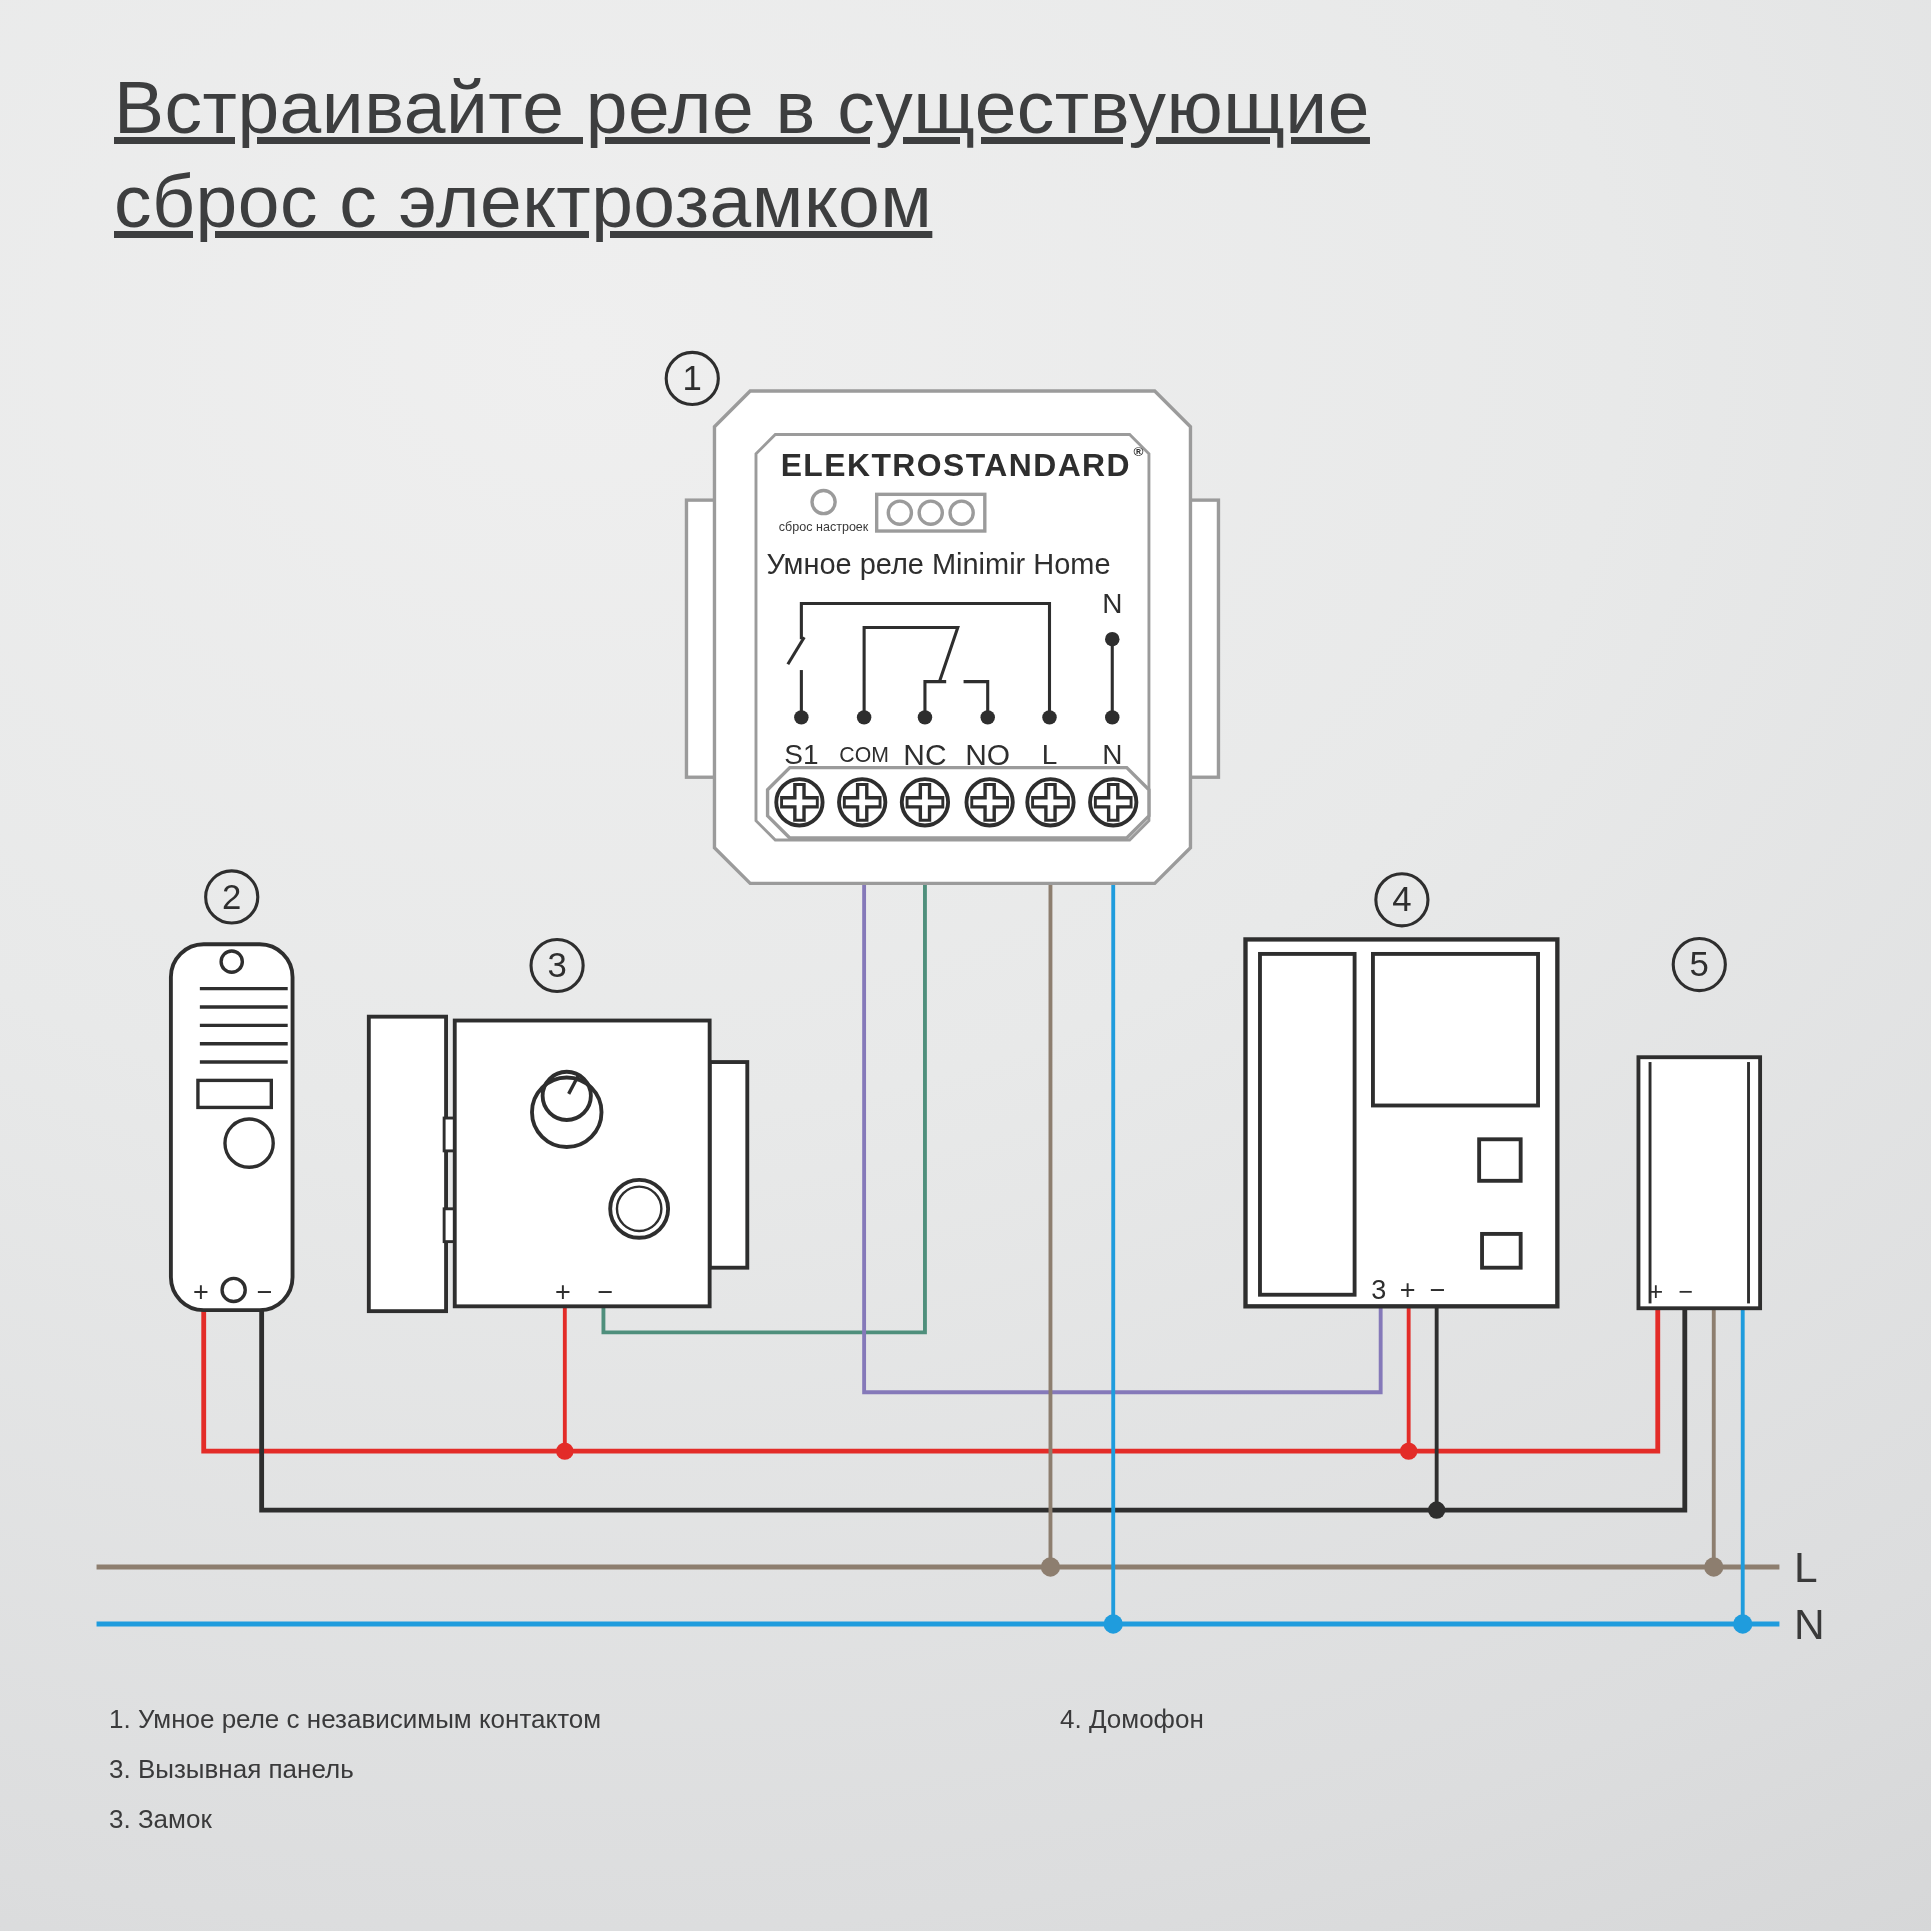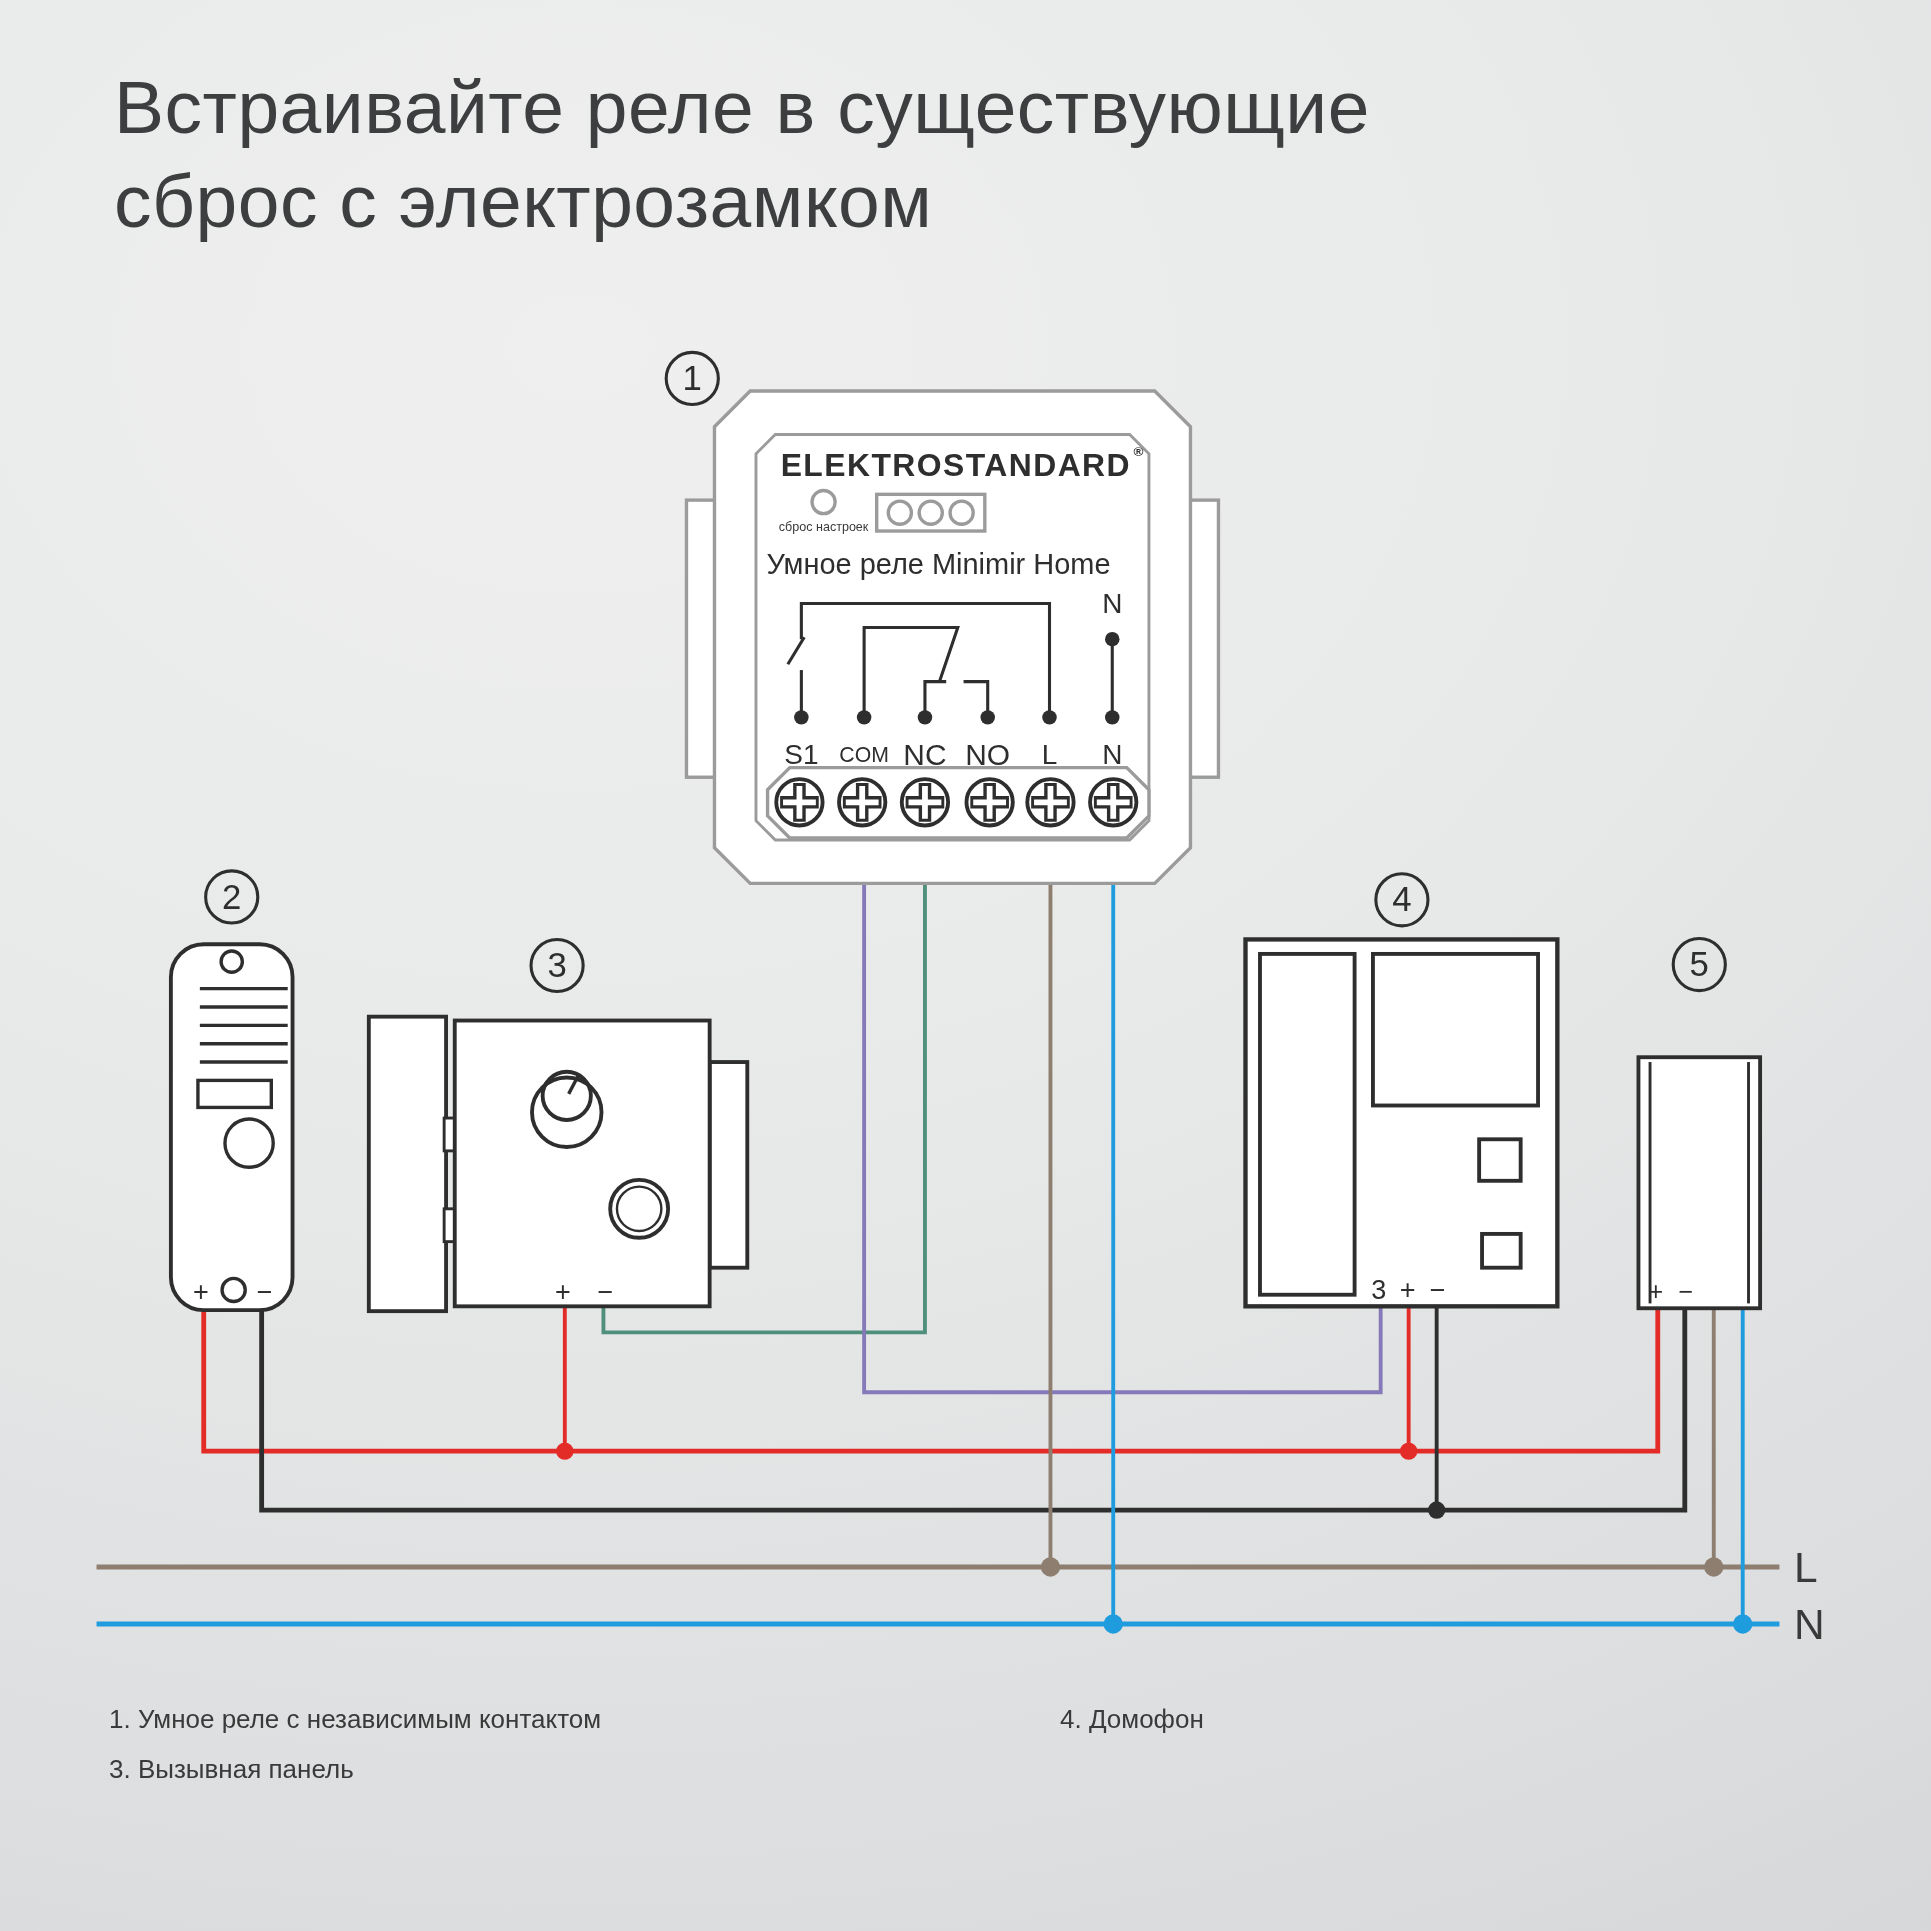--- a/index.html
+++ b/index.html
@@ -4,21 +4,21 @@
 <style>
   html,body{margin:0;padding:0;background:#cfd0d1;}
   .canvas{
     position:relative;width:1931px;height:1931px;overflow:hidden;
     background:radial-gradient(135% 100% at 30% 18%, #efefef 0%, #e8e9e9 40%, #dcddde 82%, #d5d6d7 100%);
     font-family:"Liberation Sans", sans-serif;
   }
   .title{
     position:absolute;left:114px;top:60px;
     font-size:75px;line-height:94px;font-weight:500;
-    color:#3d3e3f;letter-spacing:0.5px;
+    color:#3d3e3f;letter-spacing:0.5px;text-decoration:underline;
   }
   .legend{position:absolute;font-size:26px;line-height:50px;color:#3a3a3b;font-weight:400;}
   .legend-left{left:109px;top:1694px;}
   .legend-right{left:1060px;top:1694px;}
   svg.diagram{position:absolute;left:0;top:0;}
   svg text{font-family:"Liberation Sans", sans-serif;fill:#2e2e2e;}
   text.badge-num{font-size:36px;font-weight:400;fill:#2e2e2e;}
   text.term{font-size:29px;}
   text.term-sm{font-size:22px;}
   text.term-lg{font-size:31px;}
@@ -248,19 +248,20 @@
       <line x1="1709" y1="1100" x2="1709" y2="1350" stroke="#2e2e2e" stroke-width="3"></line>
       <line x1="1811" y1="1100" x2="1811" y2="1350" stroke="#2e2e2e" stroke-width="3"></line>
       <text class="pm-sm" x="1715" y="1346" text-anchor="middle">+</text>
       <text class="pm-sm" x="1746" y="1346" text-anchor="middle">−</text>
     </g>
   </svg>
 
   <div class="legend legend-left">
     <div>1. Умное реле с независимым контактом</div>
     <div>3. Вызывная панель</div>
+    <div>3. Замок</div>
   </div>
   <div class="legend legend-right">
     <div>4. Домофон</div>
   </div>
 
 </div>
 
 
 </body></html>

